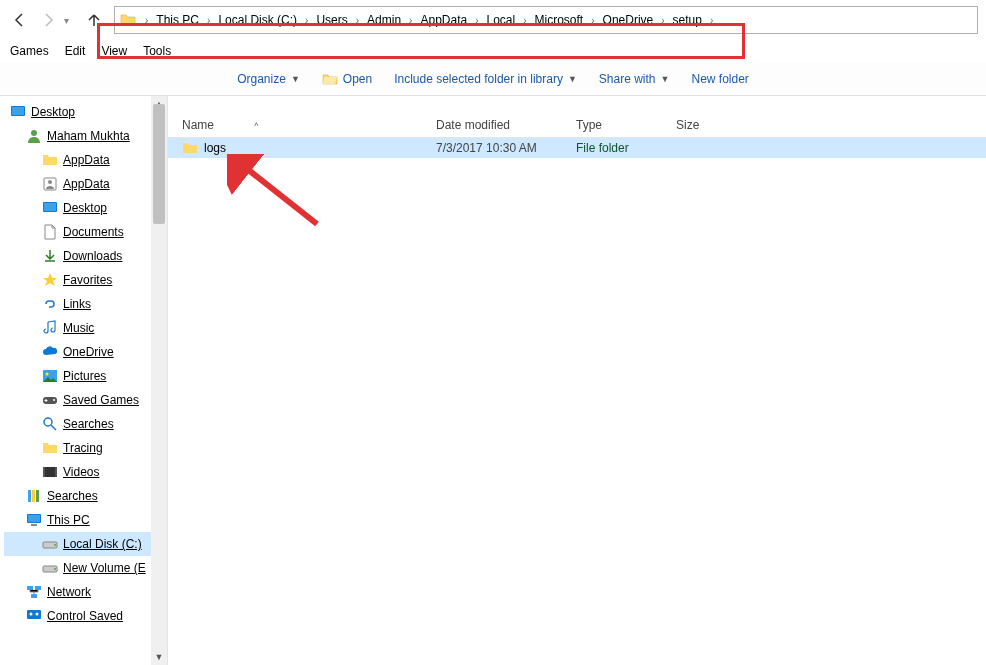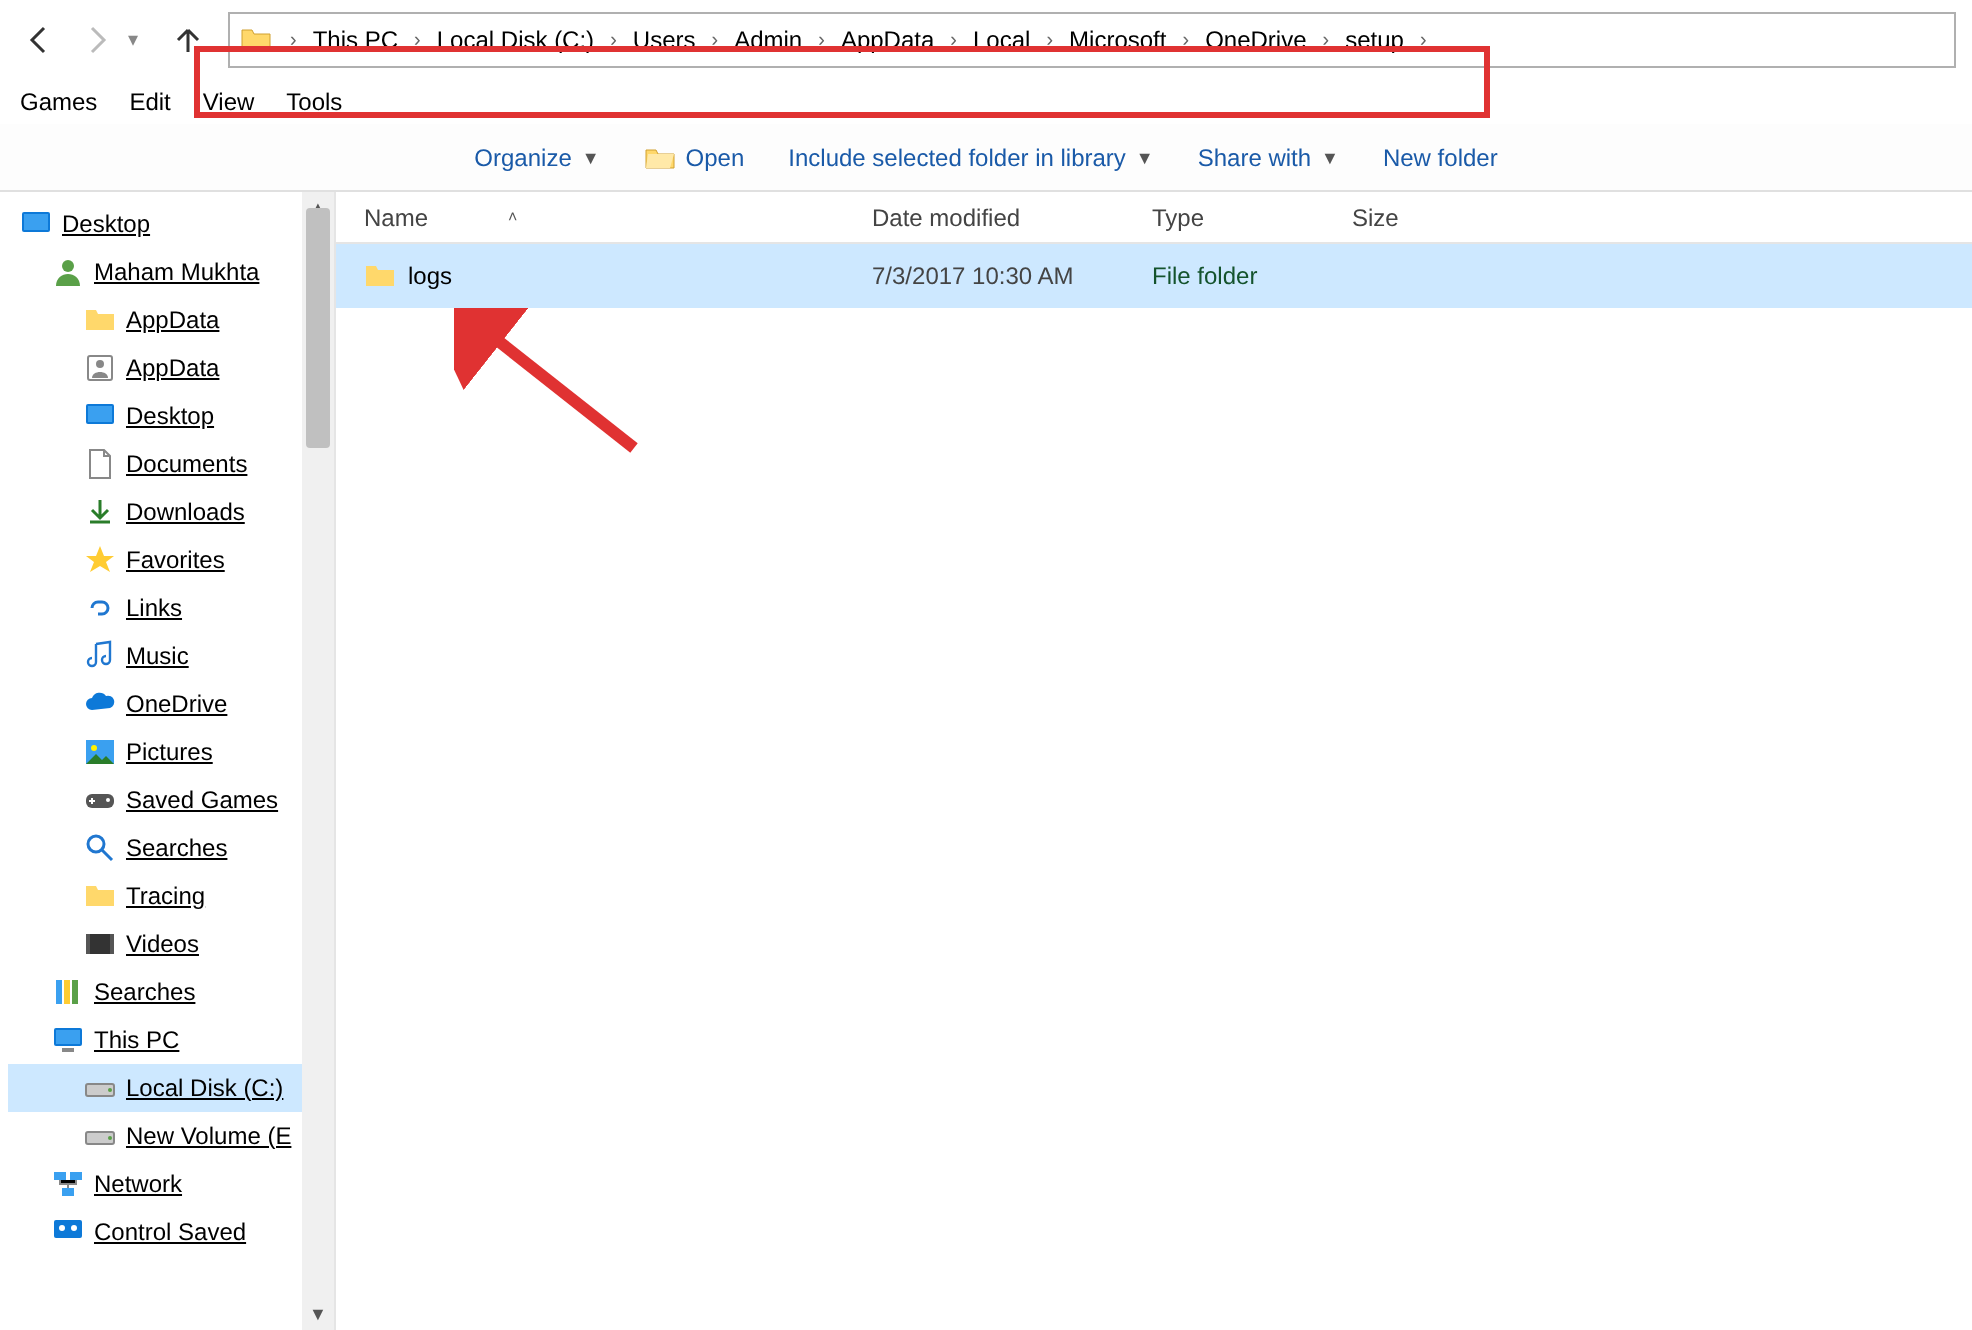--- a/index.html
+++ b/index.html
@@ -38,31 +38,31 @@
 .scrollbar-arrow.down { bottom: 0; }
 
 .tree { padding: 4px 0 4px 4px; text-decoration: underline; }
 .tree-item { display: flex; align-items: center; height: 24px; gap: 5px; padding-left: 6px; cursor: default; white-space: nowrap; overflow: hidden; }
 .tree-item.level1 { padding-left: 22px; }
 .tree-item.level2 { padding-left: 38px; }
 .tree-item.selected { background: #cde8ff; }
 .tree-icon { width: 16px; height: 16px; flex-shrink: 0; display: flex; align-items: center; justify-content: center; }
 
 
-.content { flex: 1; display: flex; flex-direction: column; }
+.content { flex: 1; display: flex; flex-direction: column; margin-top: 16px; }
 .col-headers { display: flex; height: 26px; align-items: center; border-bottom: 1px solid #e5e5e5; color: #444; }
 .col { padding: 0 8px; }
 .col.name { width: 260px; padding-left: 14px; display: flex; align-items: center; gap: 40px; }
 .col.date { width: 140px; }
 .col.type { width: 100px; }
 .col.size { width: 80px; }
 .sort-caret { font-size: 8px; color: #555; }
 
 .rows { flex: 1; }
-.row { display: flex; align-items: center; height: 32px; }
+.row { display: flex; align-items: center; height: 20px; }
 .row.selected { background: #cde8ff; }
 .row .cell { padding: 0 8px; }
 .row .cell.name { width: 260px; padding-left: 14px; display: flex; align-items: center; gap: 6px; }
 .row .cell.date { width: 140px; color: #444; }
 .row .cell.type { width: 100px; color: #14532d; }
 .row .cell.size { width: 80px; }
 
 
 .annotation-arrow { position: absolute; left: 227px; top: 154px; pointer-events: none; }
 

